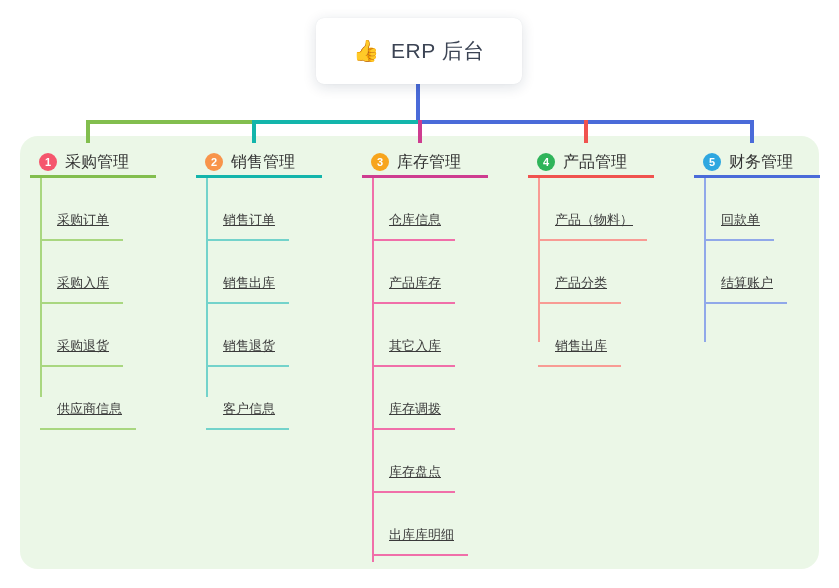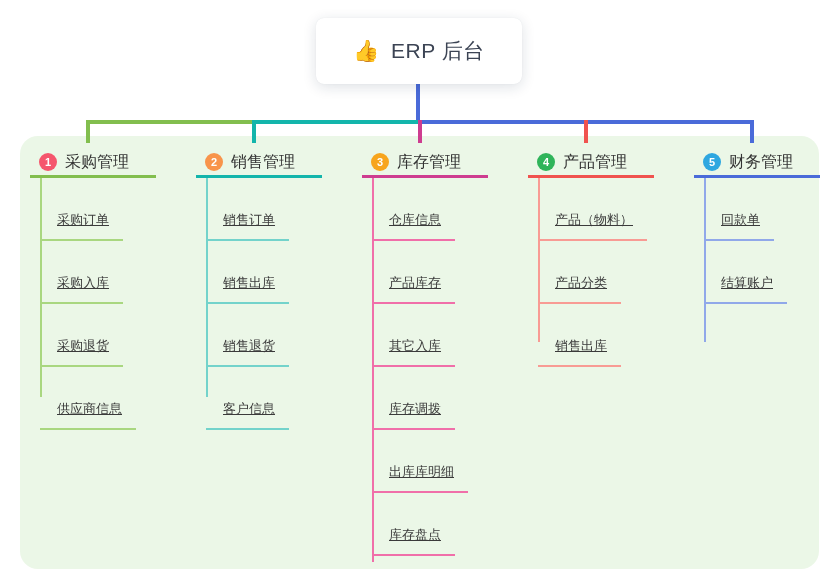--- a/index.html
+++ b/index.html
@@ -89,22 +89,22 @@
   <div class="branch-heading" style="--main: #CE3D90; --badge: #F7A51D; left: 362px;">
     <span class="badge">3</span>
     <span class="hlabel">库存管理</span>
   </div>
   <div class="branch-items" style="--light: #F06FA9; left: 372px;">
     <div class="vline" style="height: 384px;"></div>
   <div class="item">仓库信息</div>
         <div class="item">产品库存</div>
         <div class="item">其它入库</div>
         <div class="item">库存调拨</div>
+        <div class="item">库存盘点</div>
         <div class="item">出库库明细</div>
-        <div class="item">库存盘点</div>
       </div>
 
   <div class="branch-heading" style="--main: #F0534F; --badge: #2FB45A; left: 528px;">
     <span class="badge">4</span>
     <span class="hlabel">产品管理</span>
   </div>
   <div class="branch-items" style="--light: #F89B94; left: 538px;">
     <div class="vline" style="height: 164px;"></div>
   <div class="item">产品（物料）</div>
         <div class="item">产品分类</div>

